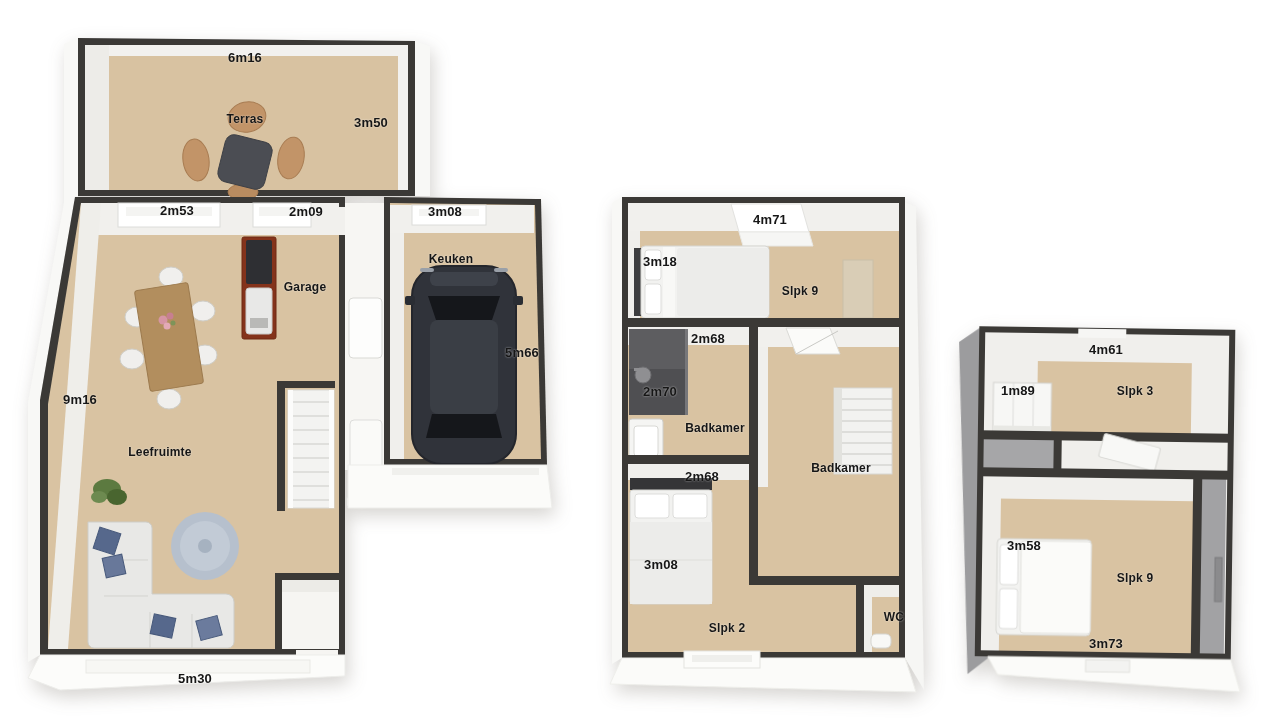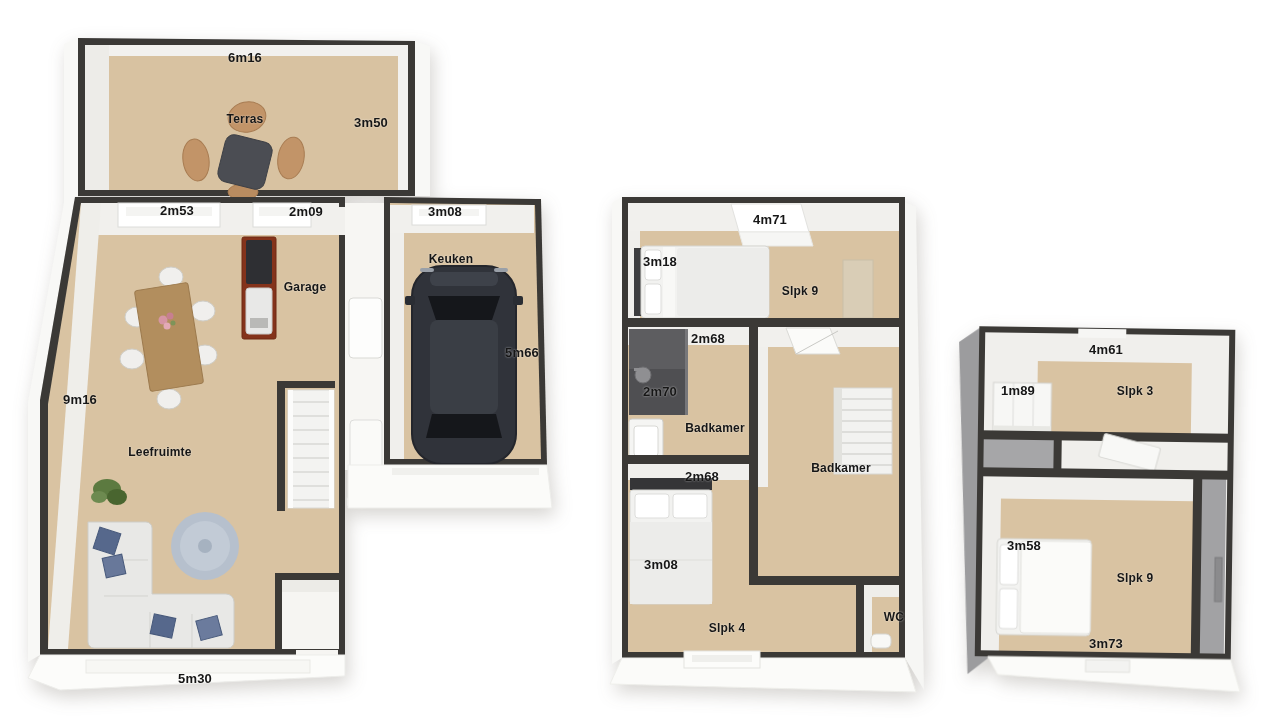--- a/index.html
+++ b/index.html
@@ -298,21 +298,21 @@
 
   <span class="lbl" style="left:762px;top:219px">4m71</span>
   <span class="lbl" style="left:652px;top:261px">3m18</span>
   <span class="lbl room" style="left:792px;top:291px">Slpk 9</span>
   <span class="lbl" style="left:700px;top:338px">2m68</span>
   <span class="lbl" style="left:652px;top:391px">2m70</span>
   <span class="lbl room" style="left:707px;top:428px">Badkamer</span>
   <span class="lbl room" style="left:833px;top:468px">Badkamer</span>
   <span class="lbl" style="left:694px;top:476px">2m68</span>
   <span class="lbl" style="left:653px;top:564px">3m08</span>
-  <span class="lbl room" style="left:719px;top:628px">Slpk 4</span>
+  <span class="lbl room" style="left:719px;top:628px">Slpk 2</span>
   <span class="lbl room" style="left:886px;top:617px">WC</span>
 
   <span class="lbl" style="left:1098px;top:349px">4m61</span>
   <span class="lbl" style="left:1010px;top:390px">1m89</span>
   <span class="lbl room" style="left:1127px;top:391px">Slpk 3</span>
   <span class="lbl" style="left:1016px;top:545px">3m58</span>
   <span class="lbl room" style="left:1127px;top:578px">Slpk 9</span>
   <span class="lbl" style="left:1098px;top:643px">3m73</span>
 </div>
 

